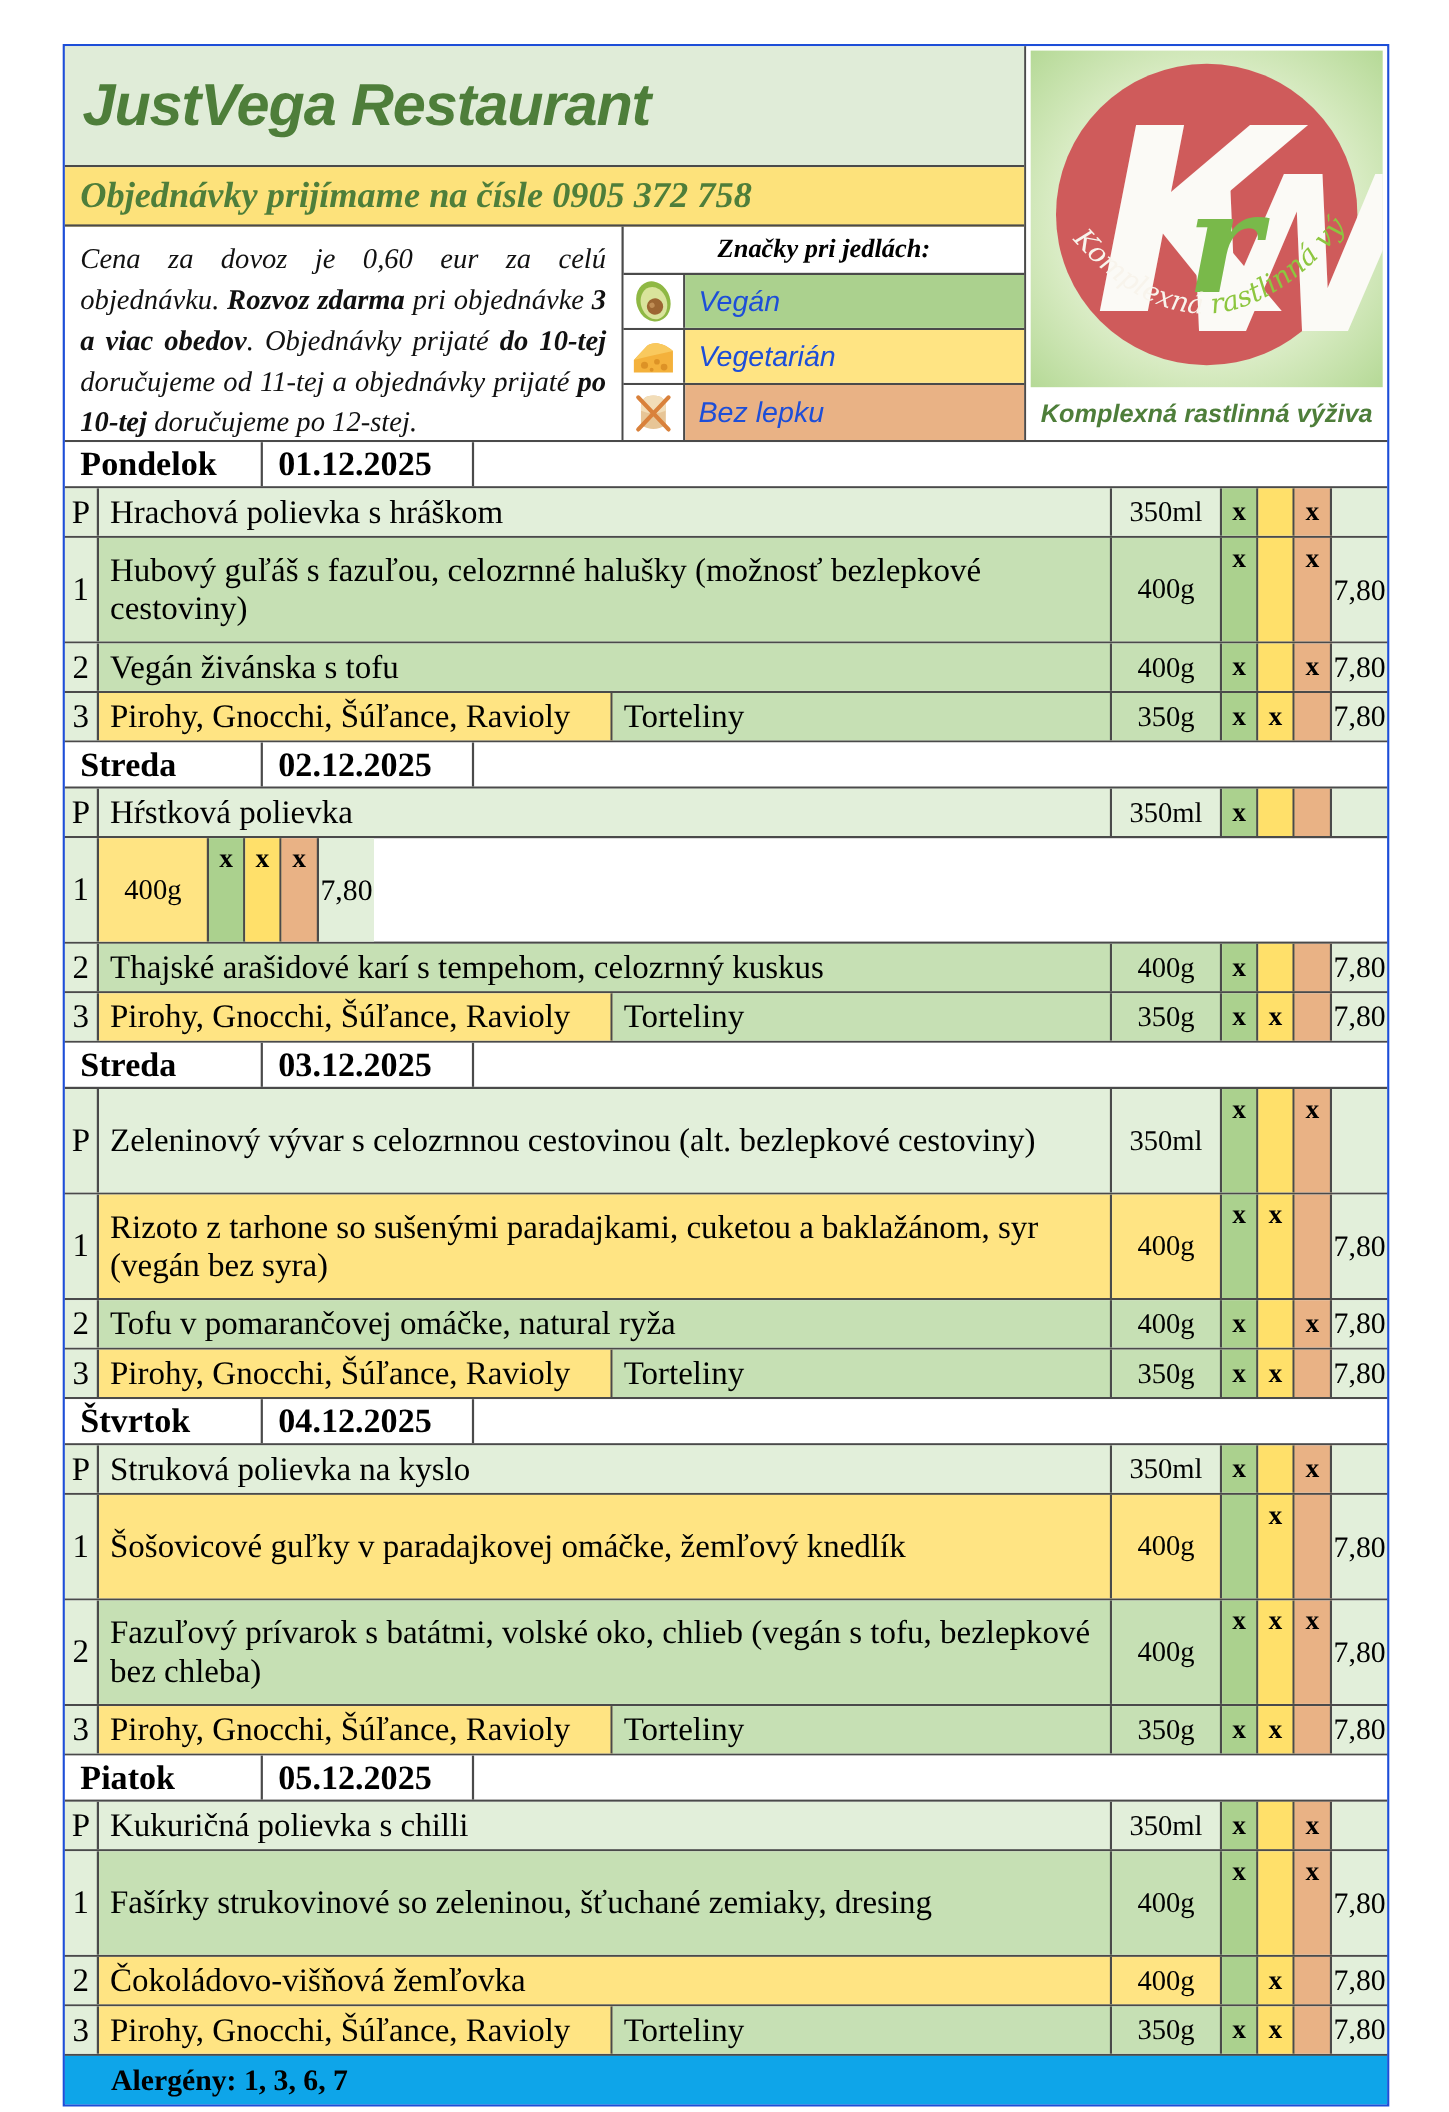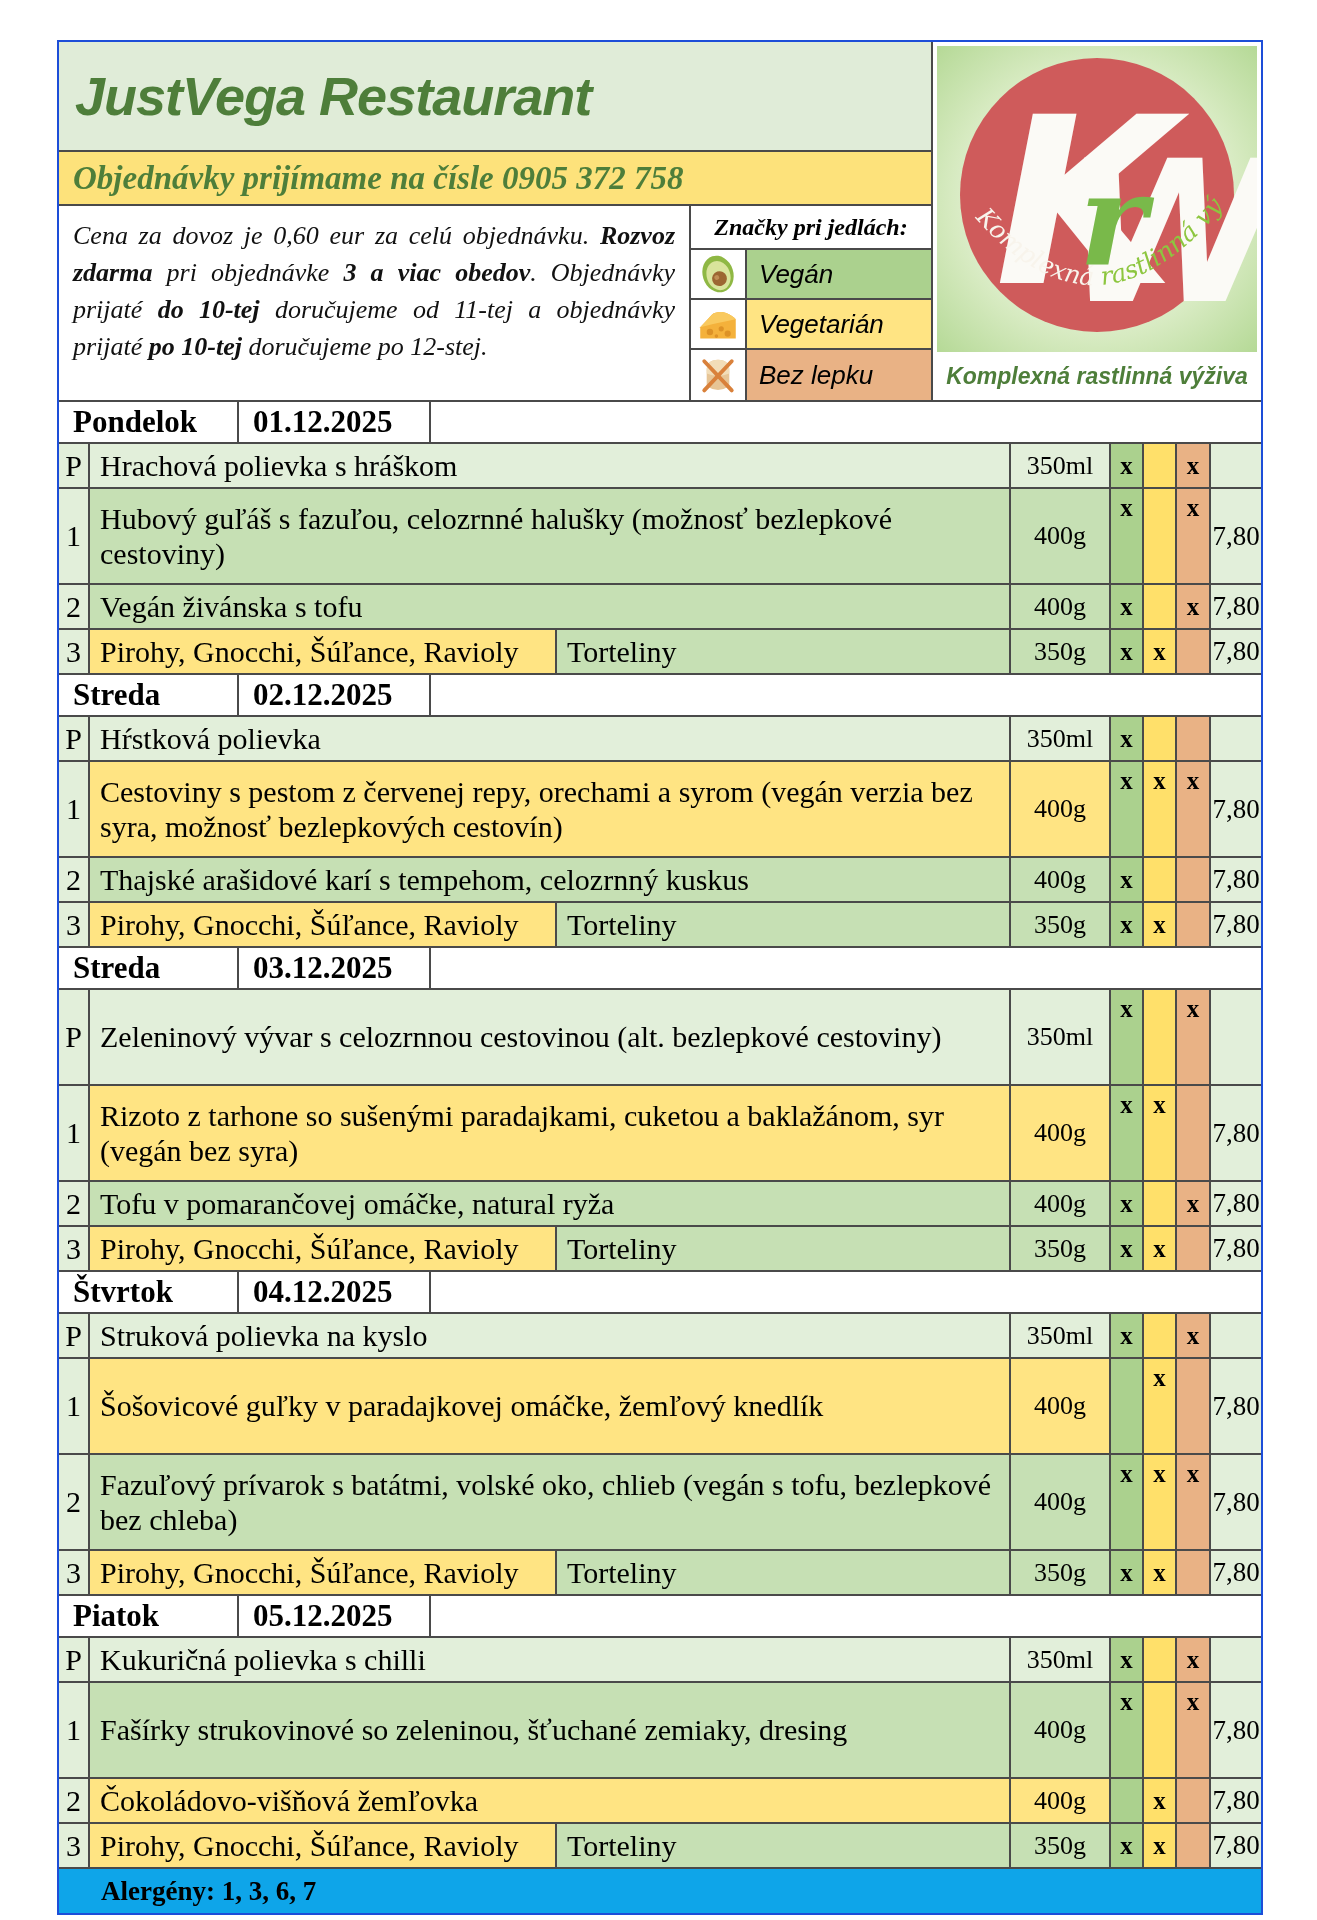--- a/index.html
+++ b/index.html
@@ -17,34 +17,34 @@
   .top-section{display:flex;height:358px;border-bottom:2px solid var(--border);}
   .top-left{flex:1;display:flex;flex-direction:column;border-right:2px solid var(--border);min-width:0;}
   .title-bar{height:110px;background:var(--bg_title);display:flex;align-items:center;
     padding-left:16px;border-bottom:2px solid var(--border);box-sizing:border-box;}
   .title-bar span{font-family:"Liberation Sans",sans-serif;font-style:italic;font-weight:700;
     font-size:54px;color:var(--green_text);letter-spacing:-1px;}
   .phone-bar{height:54px;background:var(--bg_yellow);display:flex;align-items:center;
     padding-left:14px;border-bottom:2px solid var(--border);box-sizing:border-box;}
   .phone-bar span{font-style:italic;font-weight:700;font-size:33px;color:var(--green_text);}
   .top-bottom{flex:1;display:flex;min-height:0;}
-  .info-box{width:632px;box-sizing:border-box;border-right:2px solid var(--border);
+  .info-box{width:508px;box-sizing:border-box;border-right:2px solid var(--border);
     padding:8px 14px 0 14px;}
   .info-box p{margin:4px 0 0 0;font-style:italic;font-size:26px;line-height:1.42;
     text-align:justify;color:#111;}
   .info-box b{font-weight:700;}
   .legend{flex:1;display:flex;flex-direction:column;}
   .legend-header{height:44px;border-bottom:2px solid var(--border);display:flex;
     align-items:center;justify-content:center;font-style:italic;font-weight:700;font-size:24px;box-sizing:border-box;}
   .legend-row{height:50px;display:flex;border-bottom:2px solid var(--border);box-sizing:border-box;}
   .legend-row:last-child{border-bottom:none;}
   .legend-icon{width:56px;display:flex;align-items:center;justify-content:center;
     border-right:2px solid var(--border);box-sizing:border-box;background:#fff;}
   .legend-label{flex:1;display:flex;align-items:center;padding-left:12px;
-    font-family:"Liberation Sans",sans-serif;font-style:italic;font-size:26px;color:#000000;}
+    font-family:"Liberation Sans",sans-serif;font-style:italic;font-size:26px;color:#1d4ed8;}
   .logo-cell{width:328px;display:flex;flex-direction:column;box-sizing:border-box;background:#fff;}
   .logo-art{height:306px;margin:4px 4px 0 4px;
     background:radial-gradient(ellipse at center,#f7fbf2 25%,#d6eac0 65%,#b5d996 100%);}
   .logo-art svg{width:100%;height:100%;display:block;}
   .logo-caption{flex:1;display:flex;align-items:center;justify-content:center;
     font-family:"Liberation Sans",sans-serif;font-style:italic;font-weight:700;
     font-size:23px;color:var(--green_text);}
   
   .day-header{height:42px;display:flex;border-bottom:2px solid var(--border);
     box-sizing:border-box;background:#fff;font-weight:700;font-size:31px;}
@@ -201,21 +201,20 @@
         <div class="cell c-num">P</div>
         <div class="cell c-dish bg-light">Hŕstková polievka</div>
         <div class="cell c-size bg-light">350ml</div>
         <div class="cell c-mark mv">x</div>
         <div class="cell c-mark mg"></div>
         <div class="cell c-mark mf"></div>
         <div class="cell c-price"></div>
       </div>
       <div class="menu-row h2">
         <div class="cell c-num">1</div>
-        <div class="cell c-dish bg-yellow">Cestoviny s pestom z červenej repy, orechami a syrom (vegán verzia bez syra, možnosť bezlepkových cestovín)</div>
         <div class="cell c-size bg-yellow">400g</div>
         <div class="cell c-mark mv">x</div>
         <div class="cell c-mark mg">x</div>
         <div class="cell c-mark mf">x</div>
         <div class="cell c-price">7,80</div>
       </div>
       <div class="menu-row h1">
         <div class="cell c-num">2</div>
         <div class="cell c-dish bg-green">Thajské arašidové karí s tempehom, celozrnný kuskus</div>
         <div class="cell c-size bg-green">400g</div>

